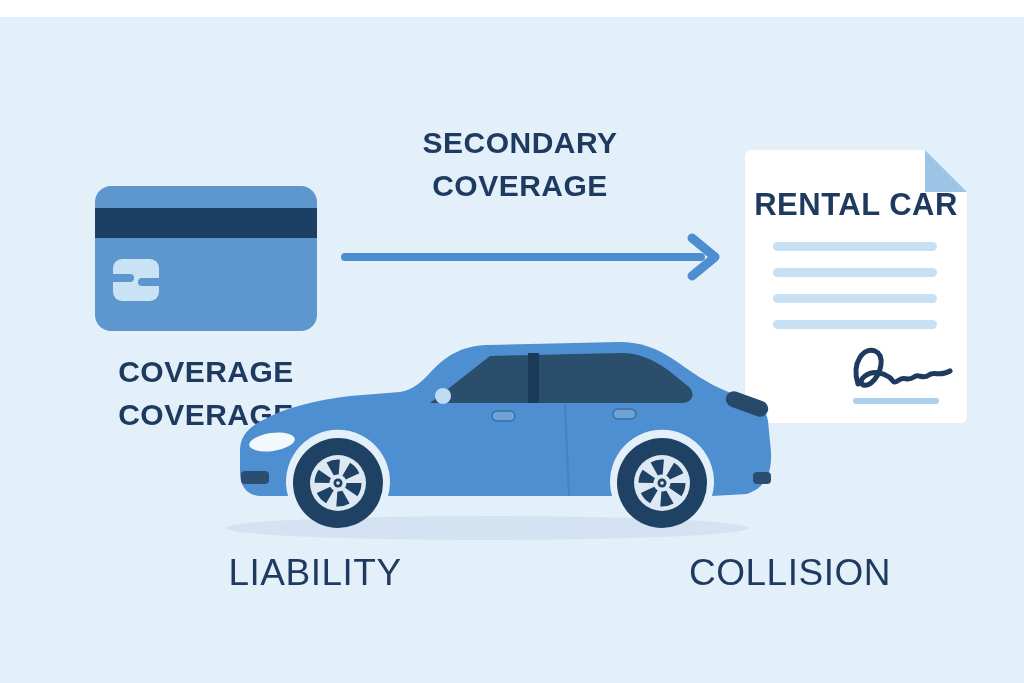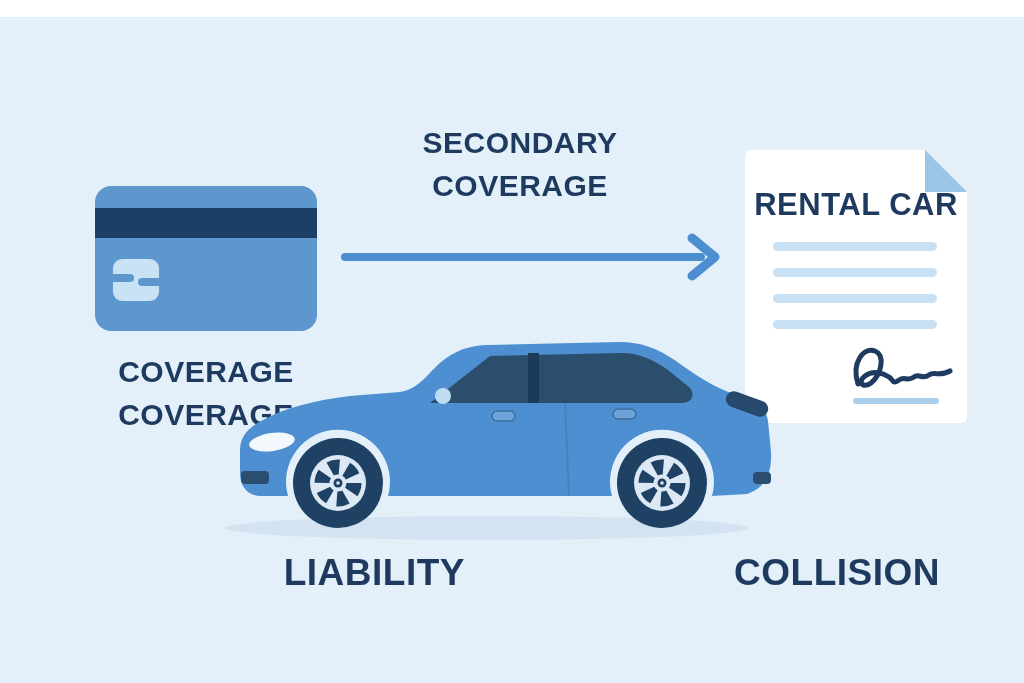--- a/index.html
+++ b/index.html
@@ -12,22 +12,22 @@
 
   
   .biglabel{
     position:absolute;display:flex;flex-direction:column;align-items:center;
     color:#1E3A5F;font-weight:bold;font-size:30px;line-height:43px;letter-spacing:0.5px;
     width:300px;text-align:center;white-space:nowrap;
   }
   .lbl-secondary{left:370px;top:121px;}
   .lbl-primary{left:56px;top:350px;}
   .smalllabel{
-    position:absolute;color:#1E3A5F;font-weight:bold;font-size:37px;
-    letter-spacing:0.5px;width:300px;text-align:right;white-space:nowrap;
+    position:absolute;color:#1E3A5F;font-weight:normal;font-size:37px;
+    letter-spacing:0.5px;width:300px;text-align:center;white-space:nowrap;
   }
   .lbl-liability{left:165px;top:552px;}
   .lbl-collision{left:640px;top:552px;}
 
   
   .card{
     position:absolute;left:95px;top:186px;width:222px;height:145px;
     background:#5E97CE;border-radius:16px;
   }
   .card-stripe{position:absolute;left:0;top:22px;width:100%;height:30px;background:#1C4065;}

